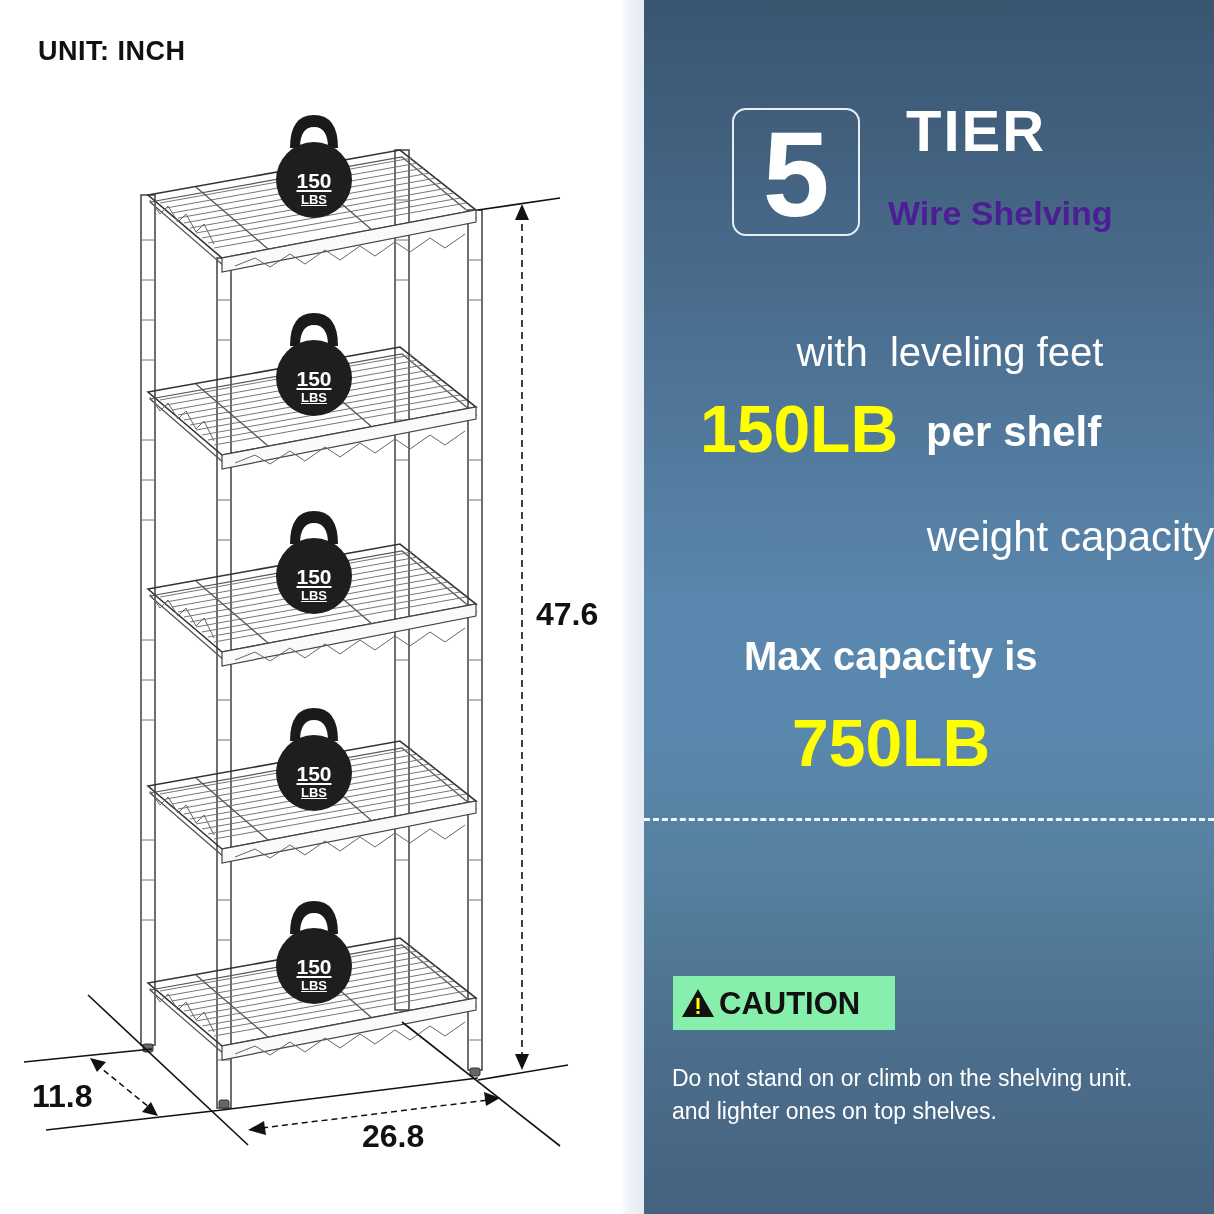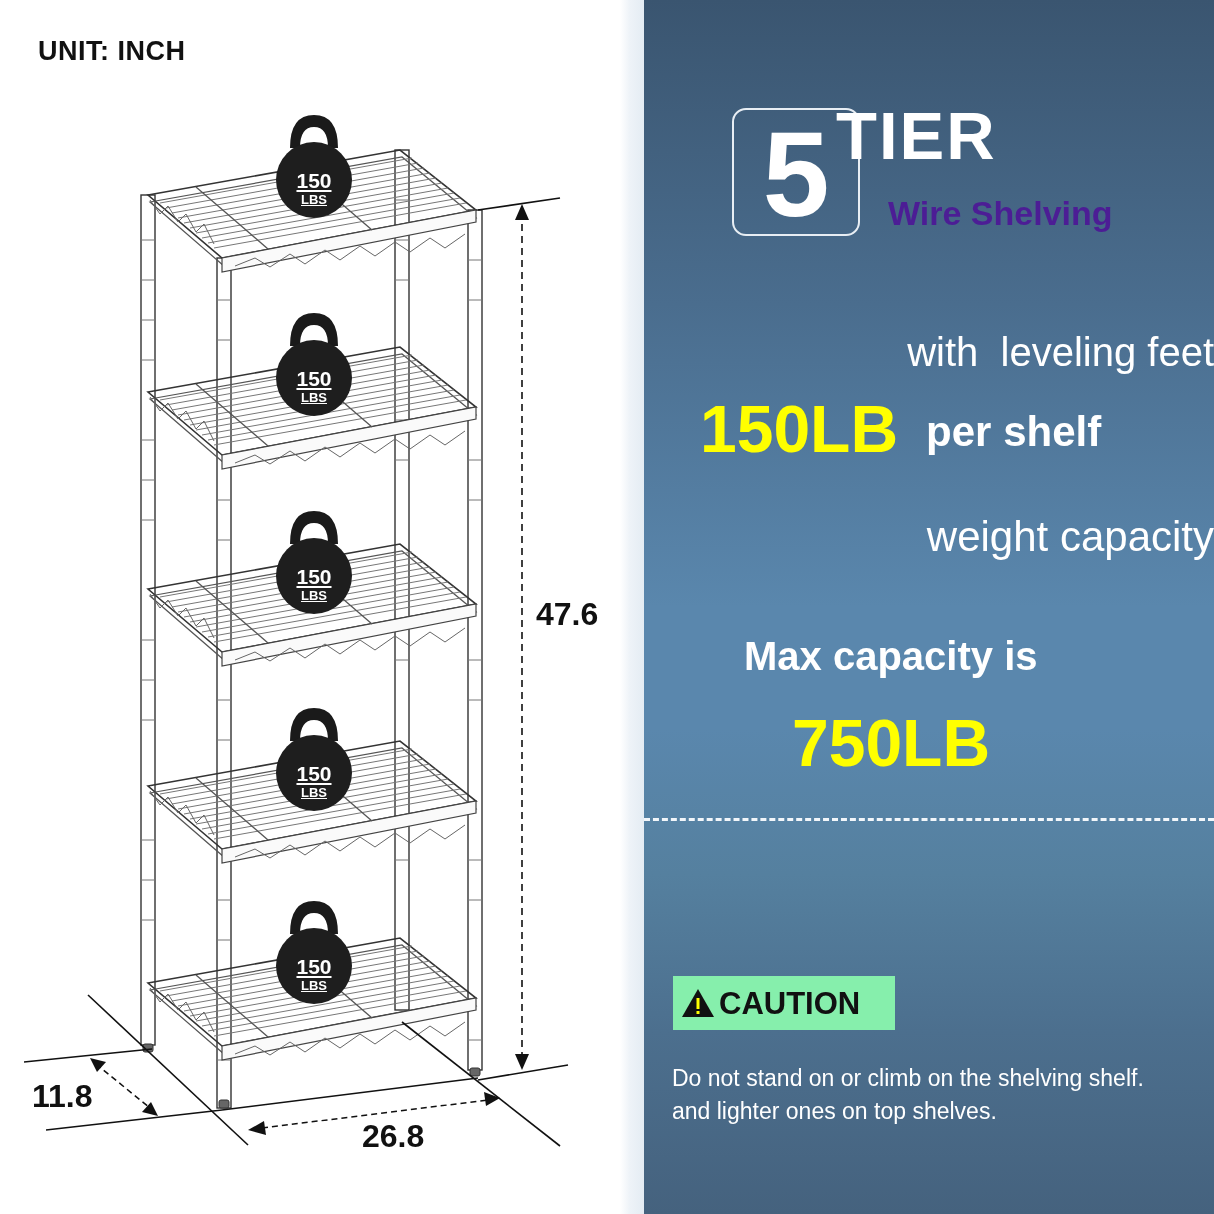--- a/index.html
+++ b/index.html
@@ -9,23 +9,23 @@
   .panel{position:absolute;left:644px;top:0;width:570px;height:1214px;
     background:linear-gradient(180deg,#3a5570 0%,#4a6d8e 25%,#5a87ad 50%,#5a87ad 60%,#55809f 72%,#4c6f8e 85%,#45627e 100%);}
   .unit{position:absolute;left:38px;top:36px;font-weight:bold;font-size:27px;color:#111;letter-spacing:0.5px;}
   .dim{position:absolute;font-weight:bold;color:#111;font-size:32px;}
   svg.drawing{position:absolute;left:0;top:0;}
   .kb-label{position:absolute;width:80px;text-align:center;color:#fff;font-weight:bold;line-height:1;text-decoration:underline;}
   .kb-label .n{display:block;font-size:21px;}
   .kb-label .u{display:block;font-size:13px;margin-top:2px;}
   .badge5{position:absolute;left:732px;top:108px;width:128px;height:128px;border:2px solid #e8eef4;border-radius:14px;box-sizing:border-box;}
   .badge5 span{position:absolute;left:0;right:0;top:-6px;text-align:center;color:#fff;font-weight:bold;font-size:120px;line-height:140px;}
-  .tier{position:absolute;left:836px;top:102px;color:#fff;font-weight:bold;font-size:67px;letter-spacing:2px;line-height:1;}
+  .tier{position:absolute;left:906px;top:102px;color:#fff;font-weight:bold;font-size:58px;letter-spacing:2px;line-height:1;}
   .wire{position:absolute;left:888px;top:196px;color:#4c1d95;font-weight:bold;font-size:34px;line-height:1;}
-  .line1{position:absolute;left:644px;width:570px;top:332px;text-align:right;color:#fff;font-size:40px;line-height:1;padding-left:42px;box-sizing:border-box;}
+  .line1{position:absolute;left:644px;width:570px;top:332px;text-align:center;color:#fff;font-size:40px;line-height:1;padding-left:42px;box-sizing:border-box;}
   .line2{position:absolute;left:700px;top:396px;color:#fff;font-weight:bold;font-size:42px;line-height:1;white-space:nowrap;}
   .line2 .big{color:#ffff00;font-size:66px;margin-right:28px;vertical-align:-6px;}
   .line3{position:absolute;left:644px;width:570px;top:480px;text-align:right;color:#fff;font-size:42px;line-height:1;padding-left:24px;box-sizing:border-box;margin-top:36px;}
   .max1{position:absolute;left:744px;top:636px;color:#fff;font-weight:bold;font-size:40px;line-height:1;}
   .max2{position:absolute;left:792px;top:710px;color:#ffff00;font-weight:bold;font-size:66px;line-height:1;}
   .dash{position:absolute;left:644px;top:818px;width:570px;height:0;border-top:3px dashed #f2f6fa;}
   .caution{position:absolute;left:673px;top:976px;width:222px;height:54px;background:#86efac;display:flex;align-items:center;padding-left:8px;box-sizing:border-box;}
   .caution .tri{width:34px;height:30px;margin-right:4px;}
   .caution .txt{font-weight:bold;font-size:31px;color:#111;line-height:1;}
   .notes{position:absolute;left:672px;top:1062px;color:#fff;font-size:23px;line-height:33px;}
@@ -227,15 +227,15 @@
 <div class="caution">
   <svg class="tri" viewBox="0 0 34 30">
     <polygon points="17,1 33,29 1,29" fill="#111"></polygon>
     <rect x="15.5" y="10" width="3" height="11" fill="#ffff00"></rect>
     <rect x="15.5" y="23" width="3" height="3" fill="#ffff00"></rect>
   </svg>
   <span class="txt">CAUTION</span>
 </div>
 
 <div class="notes">
-  <div>Do not stand on or climb on the shelving shelf.</div>
+  <div>Do not stand on or climb on the shelving unit.</div>
   <div>and lighter ones on top shelves.</div>
 </div>
 
 </body></html>

